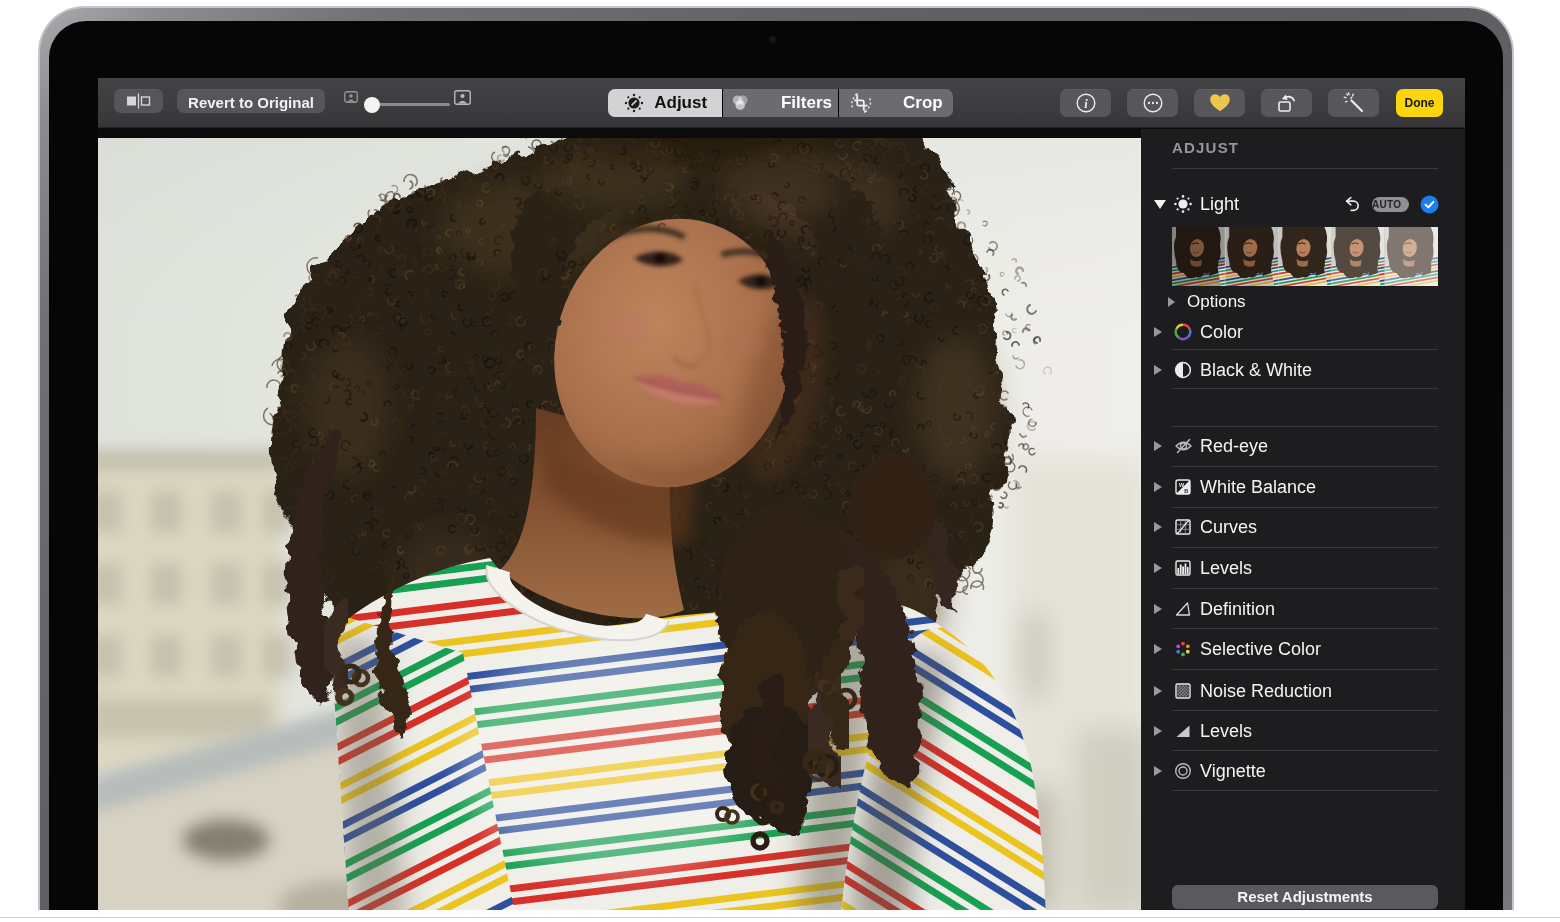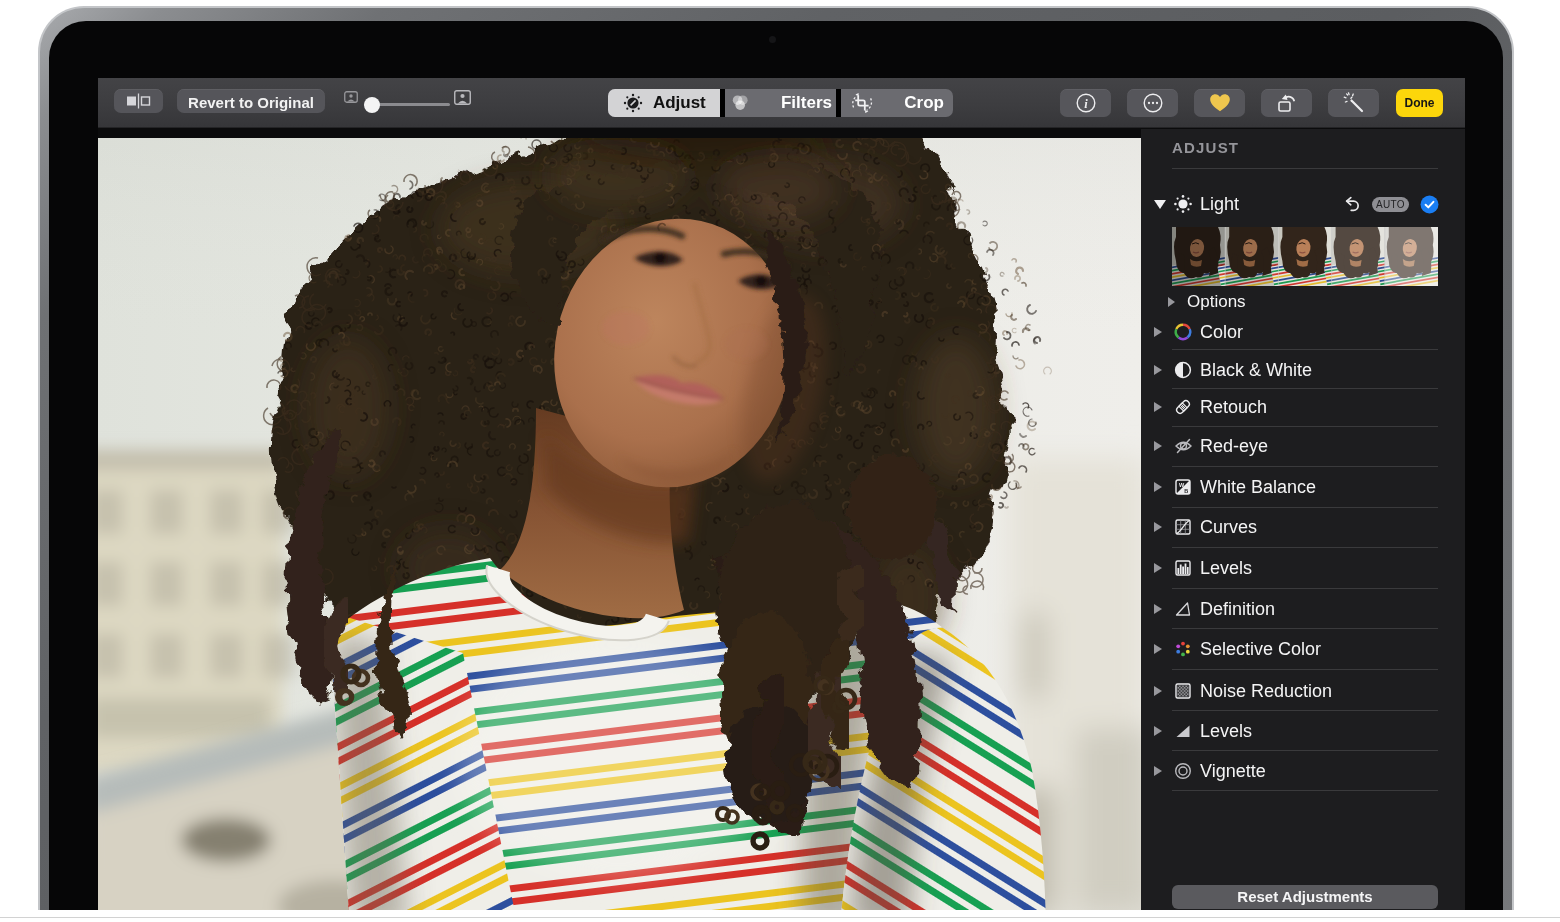--- a/index.html
+++ b/index.html
@@ -35,21 +35,21 @@
   #zoomTrack { left:266px; top:25px; width:86px; height:3px; border-radius:2px; background:#8b8b8f; }
   #zoomKnob { left:266px; top:19px; width:16px; height:16px; border-radius:50%; background:#f4f4f4; }
   #zoomBig { left:356px; top:12px; }
 
   
   #segs { left:510px; top:11px; width:345px; height:28px; border-radius:7px; overflow:hidden;
     display:flex; background:#6b6b70; }
   .seg { flex:1; display:flex; align-items:center; justify-content:center; gap:9px;
     color:#fff; font-size:17px; font-weight:600; }
   .seg.sel { background:#d3d3d5; color:#111; }
-  .seg + .seg { border-left:5px solid #000000;gap:30px; }
+  .seg + .seg { border-left:1px solid #000000;gap:30px; }
 
   
   .rbtn { position:absolute; top:11px; width:51px; height:28px; border-radius:7px; background:#56565b;
     box-shadow:inset 0 0.5px 0 rgba(255,255,255,.12); }
   .rbtn svg { position:absolute; left:50%; top:50%; transform:translate(-50%,-50%); }
   #btnInfo  { left:962px; }
   #btnMore  { left:1029px; }
   #btnHeart { left:1096px; }
   #btnRot   { left:1163px; }
   #btnWand  { left:1230px; }
@@ -2013,21 +2013,21 @@
               <circle cx="15.4" cy="4.6" r="1.1"></circle>
             <circle cx="4.6" cy="15.4" r="1.1"></circle>
               <circle cx="15.4" cy="15.4" r="1.1"></circle>
           </g>
         </svg>
         <div class="lbl" style="font-weight:400">Light</div>
         <svg width="17" height="17" viewBox="0 0 17 17" style="position:absolute;left:203px;top:3px">
           <path d="M6.8 1.6 L2.6 5.2 L6.8 8.8" fill="none" stroke="#e8e8ea" stroke-width="1.7" stroke-linecap="round" stroke-linejoin="round"></path>
           <path d="M2.9 5.2 H9.6 A4.55 4.55 0 0 1 14.15 9.75 A4.55 4.55 0 0 1 9.6 14.3 H7.2" fill="none" stroke="#e8e8ea" stroke-width="1.7" stroke-linecap="round"></path>
         </svg>
-        <div style="position:absolute;left:231px;top:4px;width:37px;height:15px;border-radius:8px;background:#8f8f94;color:#232325;font-size:10px;font-weight:400;text-align:center;line-height:15px;letter-spacing:.3px">AUTO</div>
+        <div style="position:absolute;left:231px;top:4px;width:37px;height:15px;border-radius:8px;background:#8f8f94;color:#232325;font-size:10px;font-weight:700;line-height:15px;letter-spacing:.3px">AUTO</div>
         <svg width="19" height="19" viewBox="0 0 19 19" style="position:absolute;left:279px;top:2px">
           <circle cx="9.5" cy="9.5" r="9" fill="#1a7ef3"></circle>
           <path d="M5.6 9.8 L8.3 12.4 L13.4 6.8" fill="none" stroke="#fff" stroke-width="2" stroke-linecap="round" stroke-linejoin="round"></path>
         </svg>
       </div>
 
       <svg class="abs" width="266" height="59" viewBox="0 0 266 59" style="left:31px;top:98px">
 <defs>
 <g id="mini">
   <rect width="53.2" height="59" fill="#d2d1ca"></rect>
@@ -2103,36 +2103,20 @@
       <div class="row" style="top:230px">
         <div class="tri"></div>
         <svg class="ric" width="18" height="18" viewBox="0 0 18 18">
           <circle cx="9" cy="9" r="7.4" fill="none" stroke="#ececee" stroke-width="1.5"></circle>
           <path d="M9 1.6 A7.4 7.4 0 0 0 9 16.4 Z" fill="#ececee"></path>
         </svg>
         <div class="lbl">Black &amp; White</div>
       </div>
       <div class="sep" style="top:259px"></div>
 
-      <div class="row" style="top:267px">
-        <div class="tri"></div>
-        <svg class="ric" width="18" height="18" viewBox="0 0 18 18">
-          <g transform="rotate(-45 9 9)">
-            <rect x="1.5" y="5.6" width="15" height="6.8" rx="3.4" fill="none" stroke="#ececee" stroke-width="1.4"></rect>
-            <rect x="6.6" y="5.6" width="4.8" height="6.8" fill="none" stroke="#ececee" stroke-width="1.1"></rect>
-            <circle cx="8.3" cy="7.6" r=".65" fill="#ececee"></circle>
-              <circle cx="9.7" cy="9" r=".65" fill="#ececee"></circle>
-            <circle cx="8.3" cy="10.4" r=".65" fill="#ececee"></circle>
-              <circle cx="9.7" cy="7.6" r=".65" fill="#ececee"></circle>
-            <circle cx="8.3" cy="9" r=".65" fill="#ececee"></circle>
-              <circle cx="9.7" cy="10.4" r=".65" fill="#ececee"></circle>
-          </g>
-        </svg>
-        <div class="lbl">Retouch</div>
-      </div>
       <div class="sep" style="top:297px"></div>
 
       <div class="row" style="top:306px">
         <div class="tri"></div>
         <svg class="ric" width="19" height="18" viewBox="0 0 19 18">
           <path d="M2 9 Q9.5 1.5 17 9 Q9.5 16.5 2 9 Z" fill="none" stroke="#b9b9bd" stroke-width="1.4"></path>
           <circle cx="9.5" cy="9" r="3" fill="none" stroke="#b9b9bd" stroke-width="1.4"></circle>
           <line x1="3.5" y1="15.5" x2="15.5" y2="2.5" stroke="#b9b9bd" stroke-width="1.5" stroke-linecap="round"></line>
         </svg>
         <div class="lbl">Red-eye</div>

